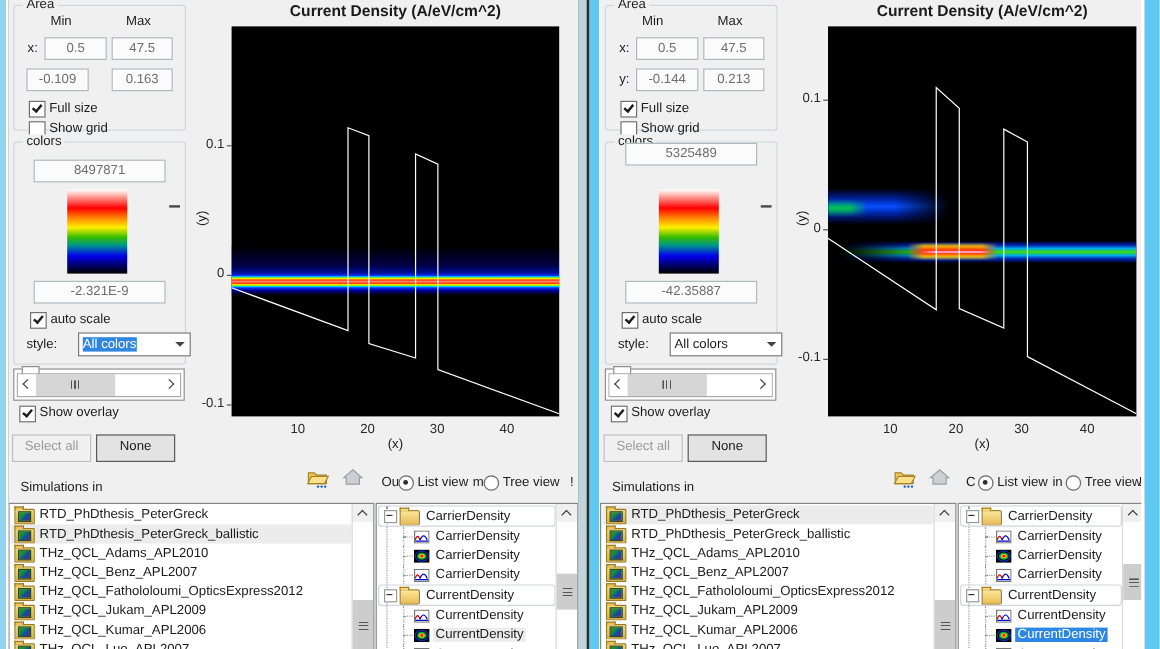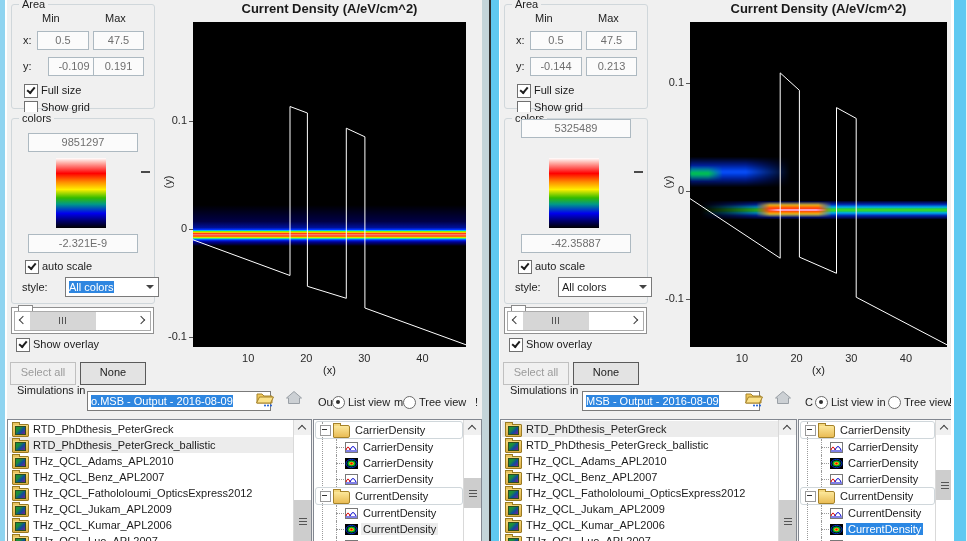--- a/index.html
+++ b/index.html
@@ -50,21 +50,21 @@
   .hsb .thumb{width:66px;background:#d6d6d6;position:relative;}
   .hsb .thumb::after{content:"";position:absolute;left:50%;top:5px;margin-left:-4px;width:8px;height:7px;
     background:repeating-linear-gradient(to right,#555 0 1px,transparent 1px 3px);}
   .hsb .track{flex:1;background:#fff;}
 
   
   .btn{position:absolute;height:21px;background:#e3e3e3;border:1px solid #5a5a5a;text-align:center;line-height:19px;}
   .btn.disabled{background:#f0f0f0;border-color:#c0c0c0;color:#9b9b9b;}
 
   
-  .simlabel{position:absolute;left:10px;top:384px;}
+  .simlabel{position:absolute;left:10px;top:400px;}
   .sim-combo{top:391px;}
   #p0 .sim-combo{left:80px;width:163px;}
   #p1 .sim-combo{left:82px;width:157px;}
   .tool-ic{position:absolute;top:390px;}
   .frag{position:absolute;top:396px;color:#1c1c1c;}
 
   
   .listbox,.treebox{position:absolute;top:419px;height:122px;background:#fff;border:1px solid #828790;overflow:hidden;}
   #p0 .listbox{left:0;width:303px;}
   #p1 .listbox{left:0;width:295px;}
@@ -134,31 +134,31 @@
 
   <div class="panel" id="p0">
     <div class="group area-box">
       <span class="gtitle">Area</span>
       <span class="colhead" style="left:30px">Min</span>
       <span class="colhead" style="left:93px">Max</span>
       <span class="rowlab" style="top:29px">x:</span>
       <div class="field" style="left:25px;top:26px;width:50px">0.5</div>
       <div class="field" style="left:81px;top:26px;width:49px">47.5</div>
       <span class="rowlab" style="top:55px">y:</span>
-      <div class="field" style="left:36px;top:52px;width:50px">-0.109</div>
-      <div class="field" style="left:81px;top:52px;width:49px">0.191</div>
+      <div class="field" style="left:10px;top:52px;width:50px">-0.109</div>
+      <div class="field" style="left:81px;top:52px;width:49px">0.163</div>
       <span class="cb checked" style="left:12px;top:79px"></span>
       <span class="cblabel" style="left:29px;top:79px">Full size</span>
       <span class="cb" style="left:12px;top:96px"></span>
       <span class="cblabel" style="left:29px;top:96px">Show grid</span>
     </div>
 
     <div class="group colors-box">
       <span class="gtitle">colors</span>
-      <div class="field" style="left:16px;top:14px;width:108px">9851297</div>
+      <div class="field" style="left:16px;top:14px;width:108px">8497871</div>
       <div class="grad"></div>
       <div class="field" style="left:16px;top:115px;width:108px">-2.321E-9</div>
       <span class="cb checked" style="left:13px;top:141px"></span>
       <span class="cblabel" style="left:30px;top:141px">auto scale</span>
       <span class="style-label">style:</span>
       <div class="combo style-combo">
         <span class="ctext hl">All colors</span>
         <span class="arr"></span>
       </div>
     </div>
@@ -174,24 +174,20 @@
       </div>
     </div>
 
     <span class="cb checked" style="left:9px;top:338px"></span>
     <span class="cblabel" style="left:26px;top:338px">Show overlay</span>
 
     <div class="btn disabled" style="left:3px;top:362px;width:64px">Select all</div>
     <div class="btn" style="left:73px;top:362px;width:64px">None</div>
 
     <span class="simlabel">Simulations in</span>
-    <div class="combo sim-combo">
-      <span class="ctext hl">o.MSB - Output - 2016-08-09</span>
-      <span class="arr"></span>
-    </div>
     <span class="tool-ic" style="left:249px">
       <svg width="20" height="17">
           <path d="M1 4 h5 l2 2 h8 v7 h-15 z" fill="#f0c95c" stroke="#a5822a"></path>
           <path d="M3.5 7 h14 l-3 6 h-14 z" fill="#fbe28a" stroke="#a5822a"></path>
           <circle cx="9" cy="15.5" r="1" fill="#1b5cd5"></circle>
           <circle cx="12" cy="15.5" r="1" fill="#1b5cd5"></circle>
           <circle cx="15" cy="15.5" r="1" fill="#1b5cd5"></circle>
         </svg>
     </span>
     <span class="tool-ic" style="left:278px">
@@ -389,24 +385,20 @@
       </div>
     </div>
 
     <span class="cb checked" style="left:9px;top:338px"></span>
     <span class="cblabel" style="left:26px;top:338px">Show overlay</span>
 
     <div class="btn disabled" style="left:3px;top:362px;width:64px">Select all</div>
     <div class="btn" style="left:73px;top:362px;width:64px">None</div>
 
     <span class="simlabel">Simulations in</span>
-    <div class="combo sim-combo">
-      <span class="ctext hl">MSB - Output - 2016-08-09</span>
-      <span class="arr"></span>
-    </div>
     <span class="tool-ic" style="left:245px">
       <svg width="20" height="17">
           <path d="M1 4 h5 l2 2 h8 v7 h-15 z" fill="#f0c95c" stroke="#a5822a"></path>
           <path d="M3.5 7 h14 l-3 6 h-14 z" fill="#fbe28a" stroke="#a5822a"></path>
           <circle cx="9" cy="15.5" r="1" fill="#1b5cd5"></circle>
           <circle cx="12" cy="15.5" r="1" fill="#1b5cd5"></circle>
           <circle cx="15" cy="15.5" r="1" fill="#1b5cd5"></circle>
         </svg>
     </span>
     <span class="tool-ic" style="left:274px">

